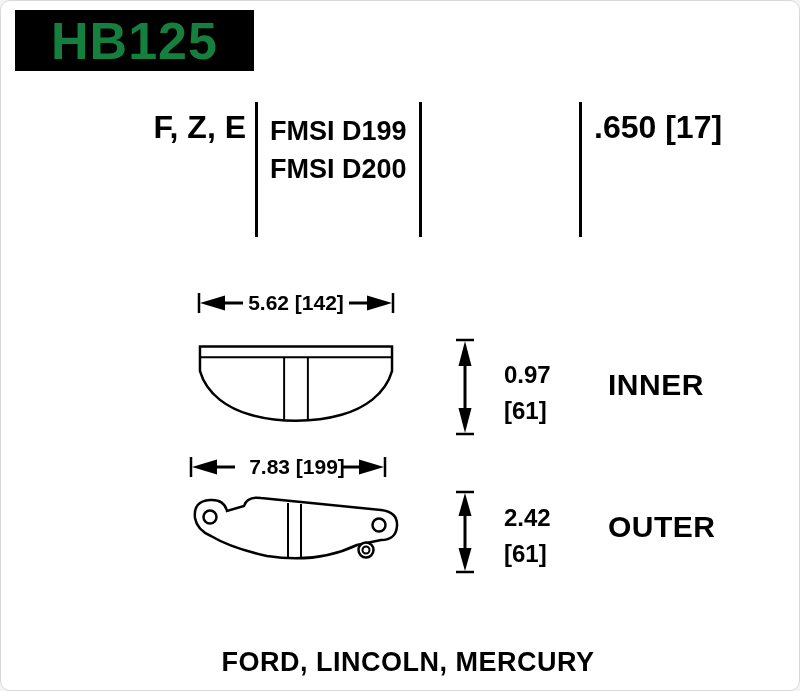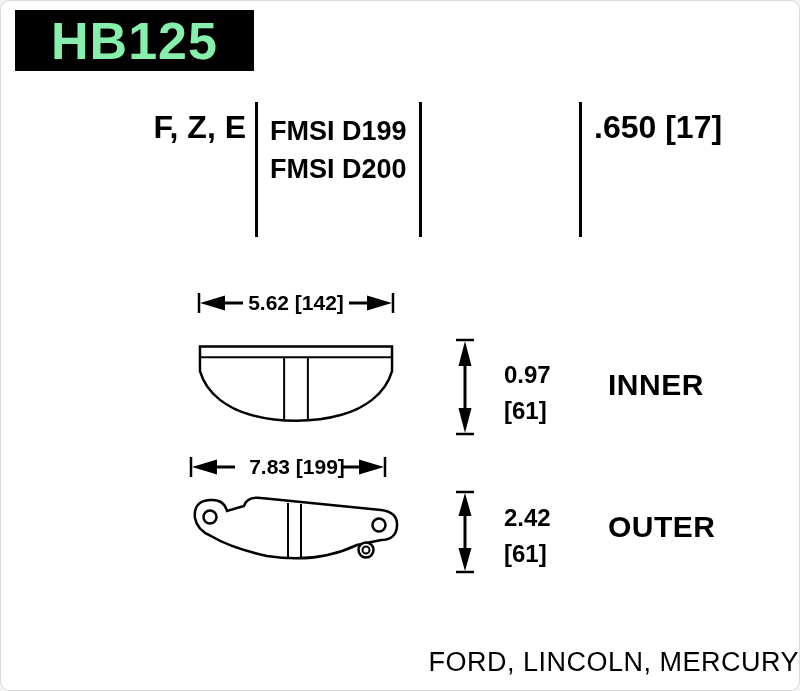--- a/index.html
+++ b/index.html
@@ -16,21 +16,21 @@
   }
   .abs { position:absolute; }
 
   
   .part-box {
     left:14px; top:9px; width:239px; height:61px;
     background:#000;
     display:flex; align-items:center; justify-content:center;
   }
   .part-box span {
-    color:#86efac; font-size:52px; font-weight:700; letter-spacing:1px;
+    color:#15803d; font-size:52px; font-weight:700; letter-spacing:1px;
     line-height:1;
   }
 
   
   .spec-text { font-size:32px; font-weight:700; line-height:30px; white-space:nowrap; }
   .compounds { left:130px; top:111px; width:115px; text-align:right; }
   .fmsi-list { left:269px; top:111px; }
   .fmsi-list div { font-size:27px; font-weight:700; line-height:38px; white-space:nowrap; }
   .thickness { left:593px; top:111px; }
   .vdivider { width:3px; height:135px; background:#000; top:101px; }
@@ -43,22 +43,22 @@
     position:absolute; inset:0;
     display:flex; align-items:center; justify-content:center;
     font-size:21px; font-weight:700; white-space:nowrap;
   }
   .vdim svg { display:block; }
 
   .height-text { font-size:24px; font-weight:700; line-height:36px; }
   .side-label { font-size:30px; font-weight:700; letter-spacing:0.5px; }
 
   .footer {
-    left:16px; right:0; top:646px; text-align:right;
-    font-size:27px; font-weight:400; letter-spacing:0.5px;
+    left:16px; right:0; top:646px; text-align:center;
+    font-size:27px; font-weight:700; letter-spacing:0.5px;
   }
 
   svg line, svg path, svg circle { stroke:#000; }
   svg polygon { fill:#000; stroke:none; }
 </style>
 </head>
 <body>
 
 <div class="sheet">
 

